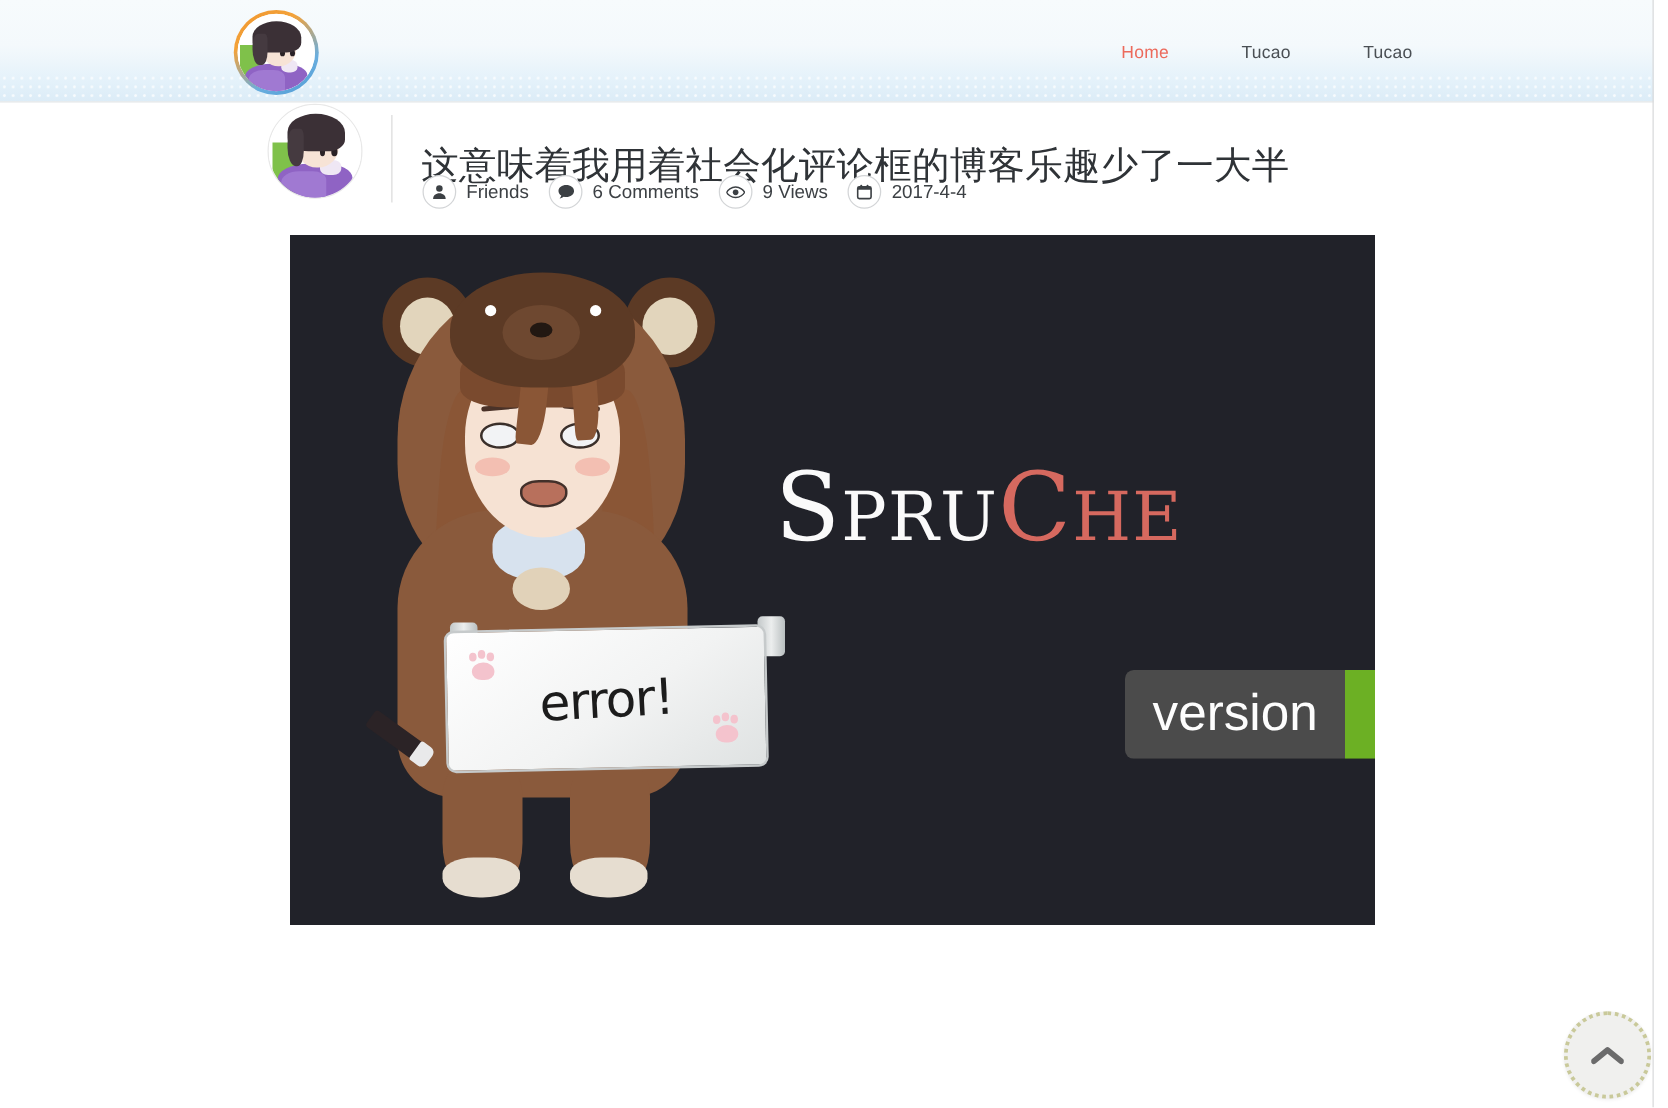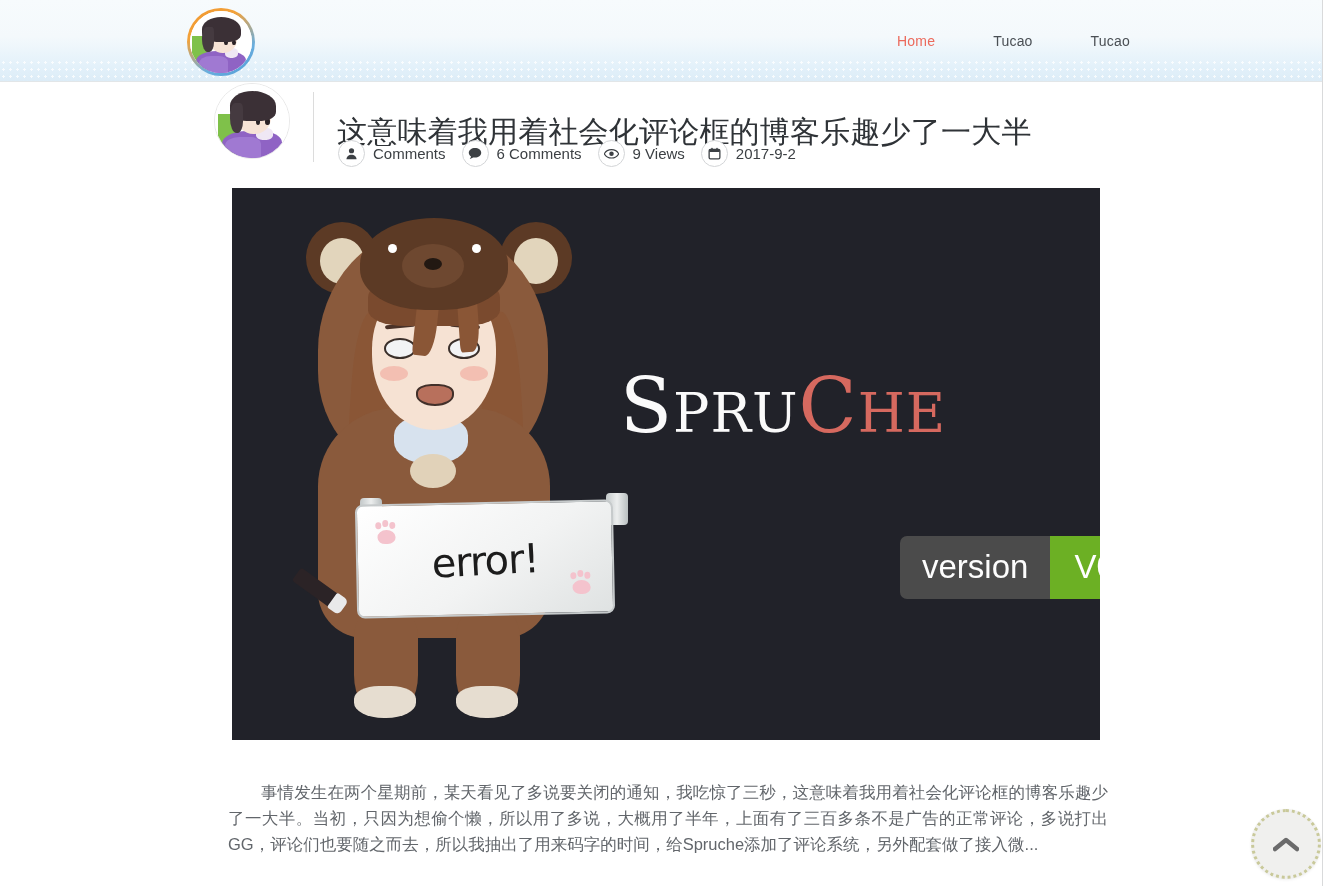--- a/index.html
+++ b/index.html
@@ -417,21 +417,21 @@
   .logo-small { font-size: 54px; }
   .logo-white { color: #fafafa; }
   .logo-red { color: #d6695f; }
 
   .version-badge {
     position: absolute; left: 280px; top: 168px;
     display: flex;
     border-radius: 7px;
     overflow: hidden;
     font-family: "Liberation Sans", sans-serif;
-    font-size: 33px;
+    font-size: 41px;
     line-height: 1;
   }
   .version-left {
     background: #4b4b4b;
     color: #fdfdfd;
     padding: 14px 22px 16px 22px;
   }
   .version-right {
     background: #6cb024;
     color: #ffffff;
@@ -544,21 +544,21 @@
 
   <div class="post-meta">
 
     <div class="meta-item">
       <span class="meta-icon">
         <svg width="13" height="13" viewBox="0 0 16 16">
           <circle cx="8" cy="4.6" r="3.2" fill="#3c4044"></circle>
           <path d="M1.8 15c0-3.4 2.8-5.6 6.2-5.6s6.2 2.2 6.2 5.6z" fill="#3c4044"></path>
         </svg>
       </span>
-      <span class="meta-text">Comments</span>
+      <span class="meta-text">Friends</span>
     </div>
 
     <div class="meta-item">
       <span class="meta-icon">
         <svg width="14" height="13" viewBox="0 0 18 16">
           <path d="M9 1C4.6 1 1 3.7 1 7.1c0 1.9 1.1 3.6 2.9 4.7-.2.9-.8 2-1.7 2.9 1.6-.2 3.2-.9 4.2-1.7.8.2 1.7.3 2.6.3 4.4 0 8-2.7 8-6.2S13.4 1 9 1z" fill="#3c4044"></path>
         </svg>
       </span>
       <span class="meta-text">6 Comments</span>
     </div>
@@ -575,21 +575,21 @@
 
     <div class="meta-item">
       <span class="meta-icon">
         <svg width="13" height="13" viewBox="0 0 16 16">
           <rect x="1.4" y="3" width="13.2" height="11.6" rx="1.6" fill="none" stroke="#3c4044" stroke-width="1.6"></rect>
           <rect x="1.4" y="3" width="13.2" height="3" rx="1.2" fill="#3c4044"></rect>
           <rect x="4" y="1" width="1.8" height="3.4" rx=".8" fill="#3c4044"></rect>
           <rect x="10.2" y="1" width="1.8" height="3.4" rx=".8" fill="#3c4044"></rect>
         </svg>
       </span>
-      <span class="meta-text">2017-9-2</span>
+      <span class="meta-text">2017-4-4</span>
     </div>
 
   </div>
 
   <div class="featured-image">
 
     <div class="chara">
       <div class="hood-ear l">
           <div class="inner"></div>
         </div>
@@ -654,21 +654,20 @@
         <span class="logo-big logo-white">S</span><span class="logo-small logo-white">PRU</span><span class="logo-big logo-red">C</span><span class="logo-small logo-red">HE</span>
       </div>
       <div class="version-badge">
         <span class="version-left">version</span>
         <span class="version-right">V0.1.0</span>
       </div>
     </div>
 
   </div>
 
-  <p class="post-excerpt">事情发生在两个星期前，某天看见了多说要关闭的通知，我吃惊了三秒，这意味着我用着社会化评论框的博客乐趣少了一大半。当初，只因为想偷个懒，所以用了多说，大概用了半年，上面有了三百多条不是广告的正常评论，多说打出GG，评论们也要随之而去，所以我抽出了用来码字的时间，给Spruche添加了评论系统，另外配套做了接入微...</p>
 
 
   <div class="back-to-top">
     <svg width="26" height="16" viewBox="0 0 26 16">
       <path d="M2 13L13 4l11 9" fill="none" stroke="#6b6b6b" stroke-width="4.5" stroke-linecap="round" stroke-linejoin="round"></path>
     </svg>
   </div>
 
   <div class="right-rule"></div>
 

